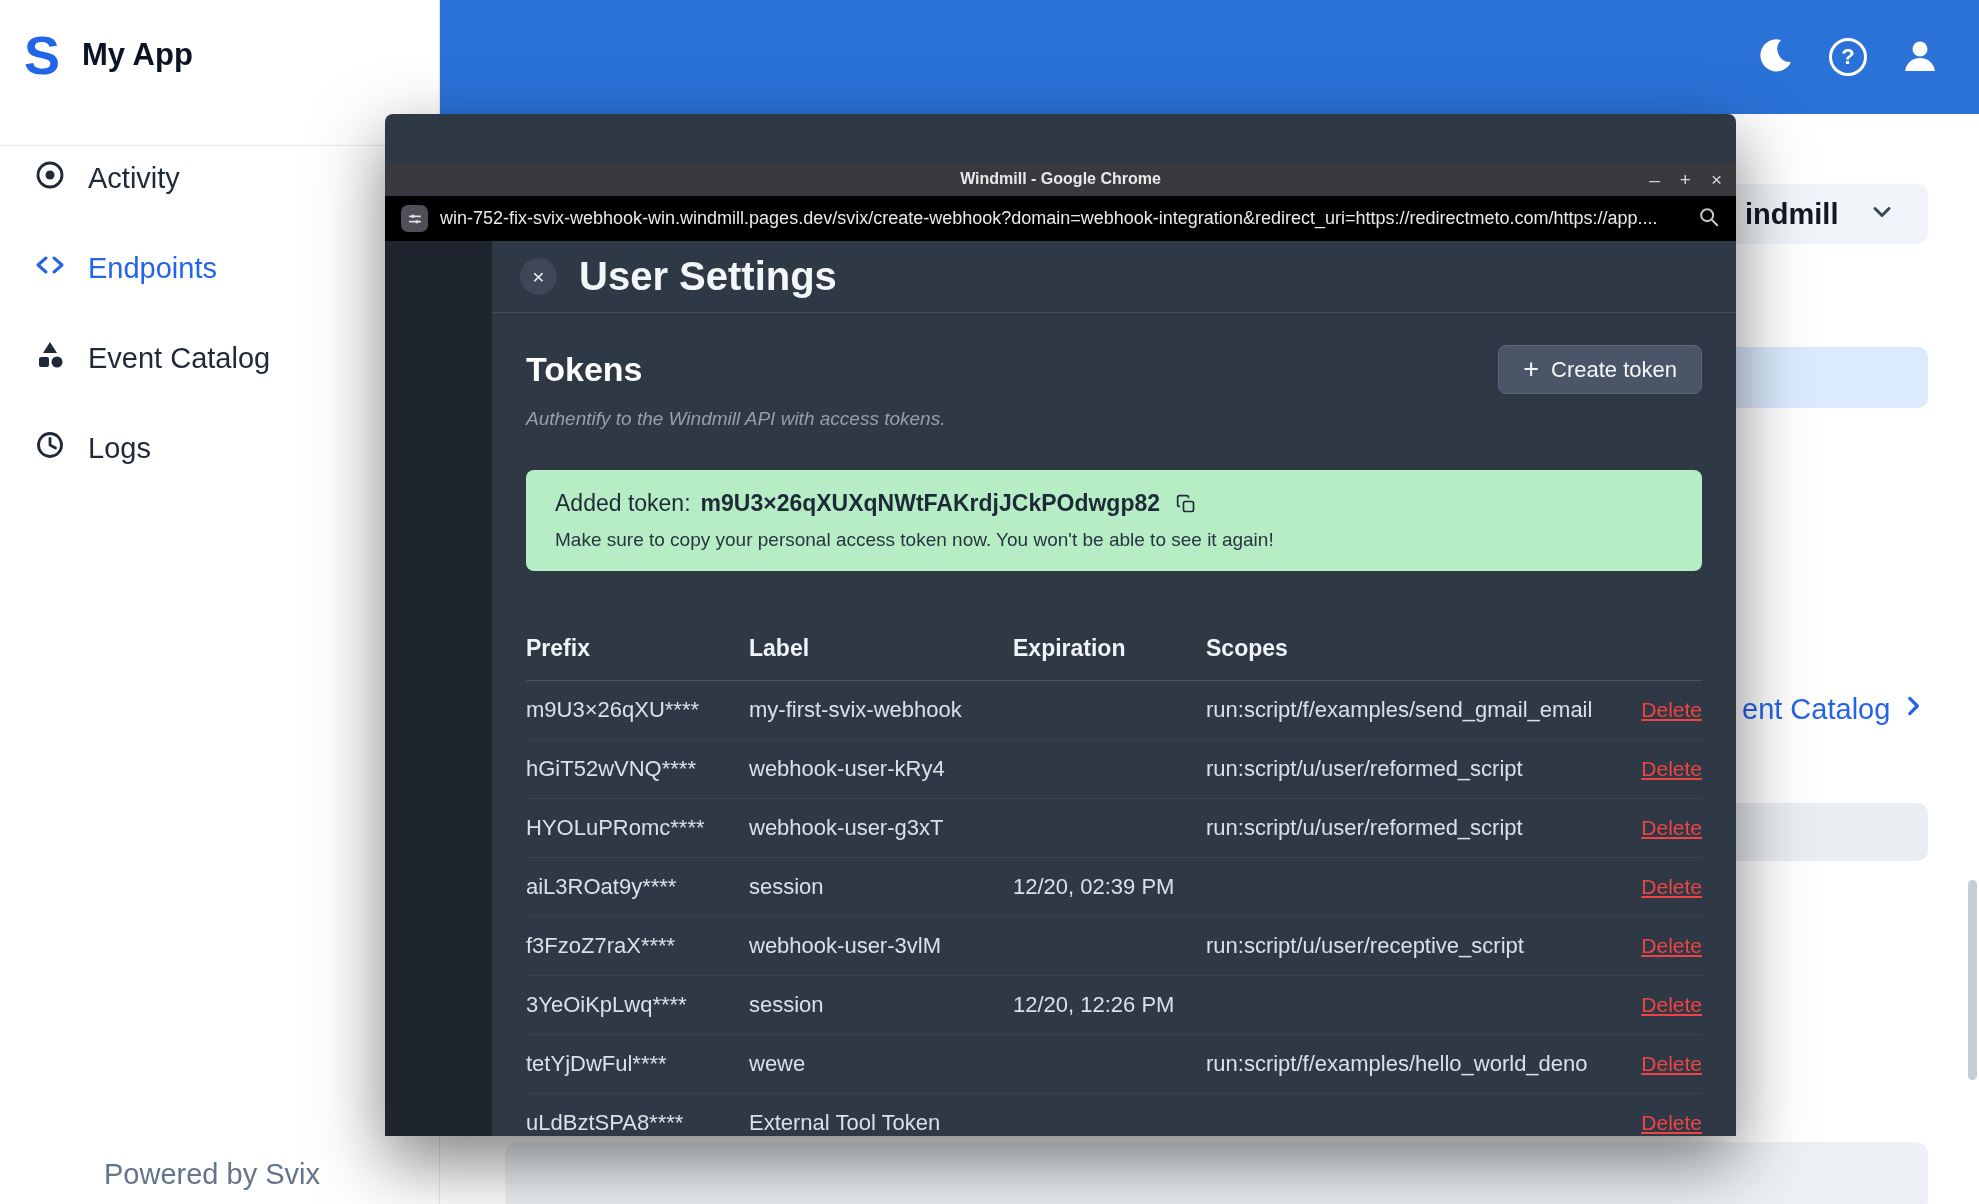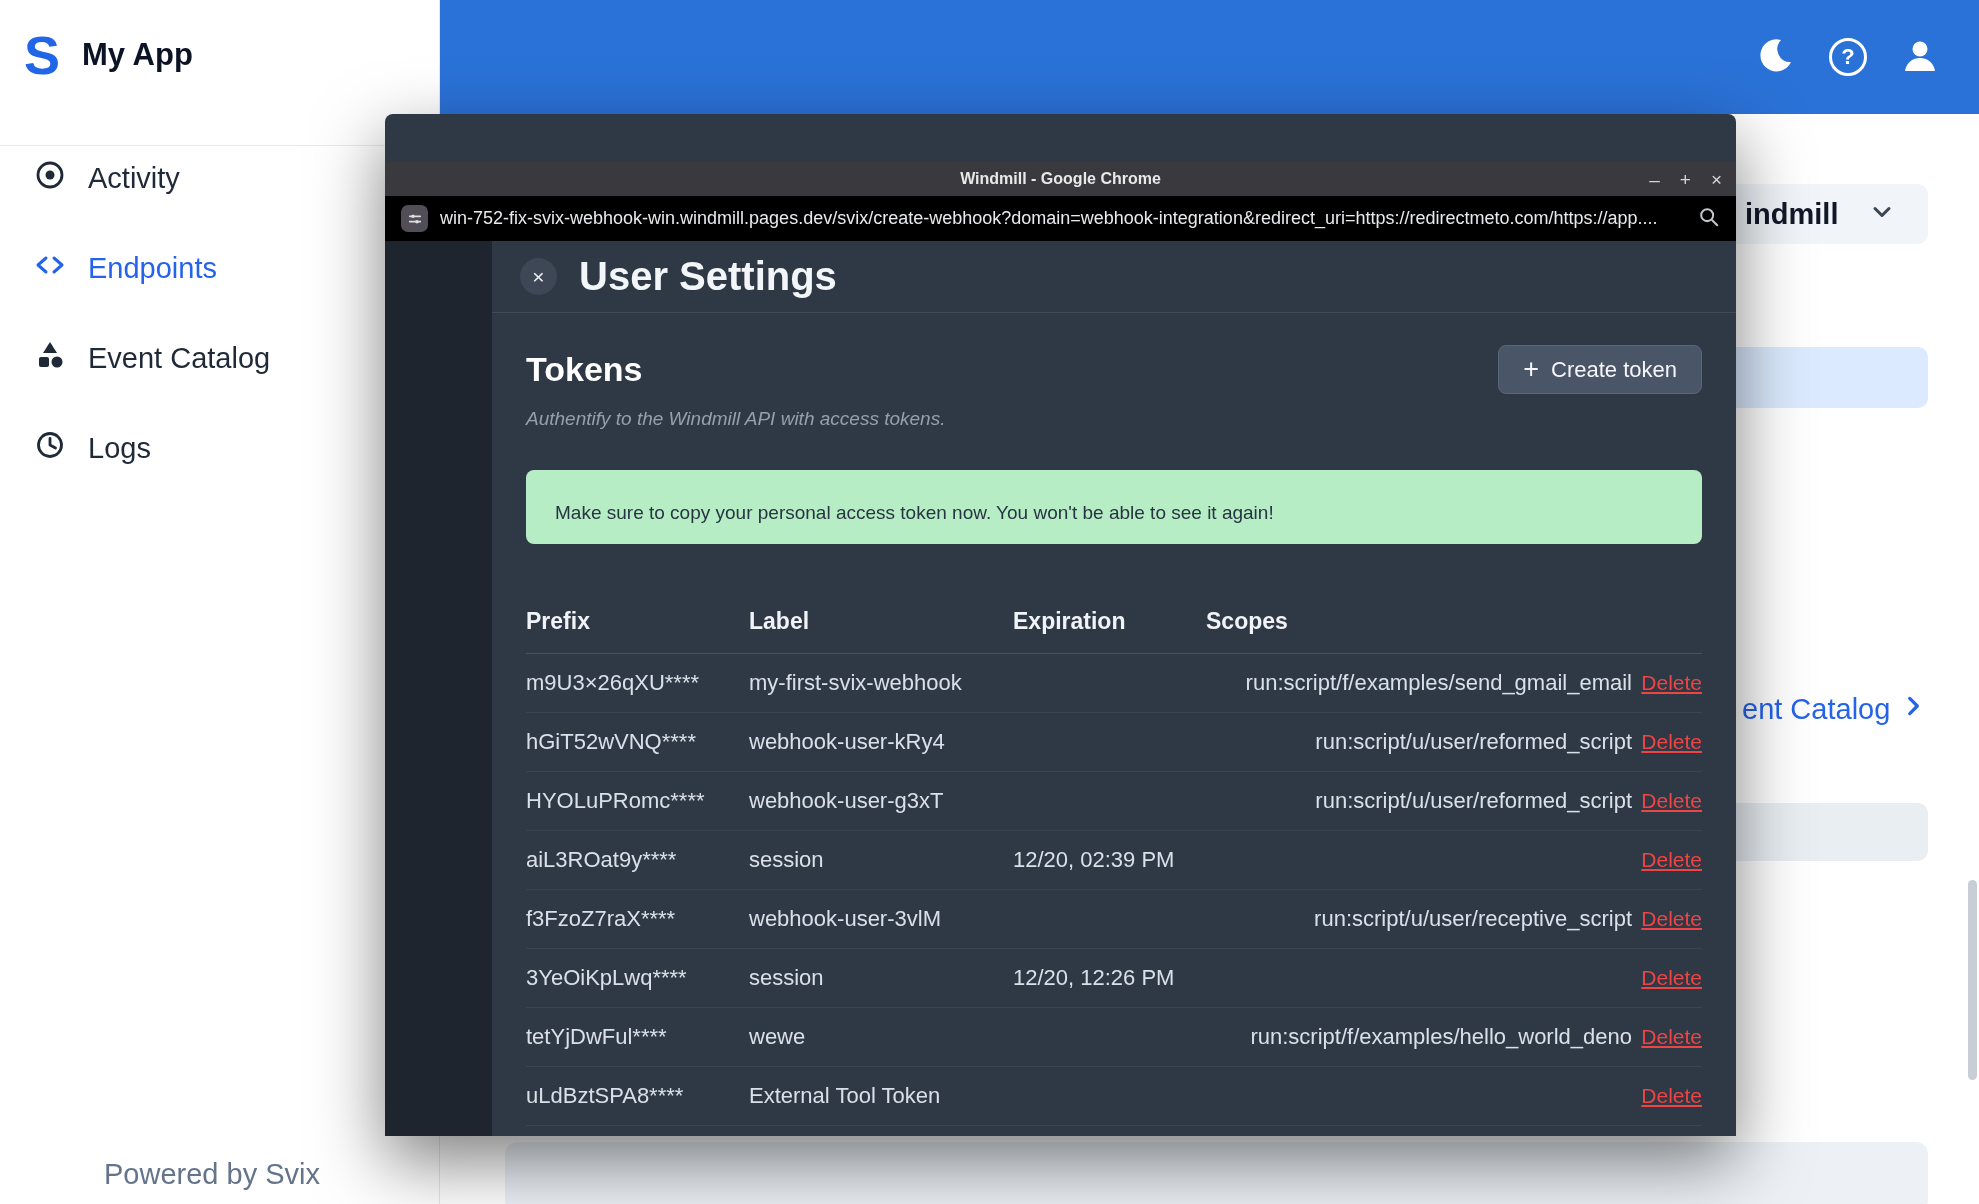--- a/index.html
+++ b/index.html
@@ -68,21 +68,21 @@
   .subtitle { margin-top:14px; font-size:19px; font-style:italic; color:#95a0ac; }
   .alert { margin-top:40px; background:#b7edc5; border-radius:8px; padding:20px 29px; }
   .alert-line1 { font-size:23px; color:#1e2a38; display:flex; align-items:center; gap:10px; }
   .alert-token { font-weight:700; }
   .copy-btn { margin-left:6px; display:flex; align-items:center; cursor:pointer; }
   .alert-note { margin-top:12px; font-size:19px; color:#273442; }
 
   .thead, .trow { display:grid; grid-template-columns:223px 264px 193px 1fr 70px; align-items:center; }
   .thead { padding:64px 0 18px; border-bottom:1px solid #49535f; font-size:23px; font-weight:700; color:#f0f3f7; }
   .trow { height:59px; border-bottom:1px solid #3a4450; font-size:22px; color:#d9e0e8; }
-  .tcell-scopes { white-space:nowrap; overflow:hidden;text-align:right; }
+  .tcell-scopes { white-space:nowrap; overflow:hidden; }
   .tcell-del { text-align:right; }
   .del { color:#ef4444; text-decoration:underline; font-size:21px; font-weight:500; cursor:pointer; }
 </style>
 </head>
 <body>
 
 <div class="stage">
 
   <div class="topbar">
     <span>
@@ -215,20 +215,30 @@
             <span class="tokens-heading">Tokens</span>
             <button class="create-btn">
               <span class="plus-glyph">+</span>
               <span>Create token</span>
             </button>
           </div>
 
           <div class="subtitle">Authentify to the Windmill API with access tokens.</div>
 
           <div class="alert">
+            <div class="alert-line1">
+              <span>Added token:</span>
+              <span class="alert-token">m9U3×26qXUXqNWtFAKrdjJCkPOdwgp82</span>
+              <span class="copy-btn">
+                <svg width="20" height="22" viewBox="0 0 24 24" fill="none" stroke="#1f2a37" stroke-width="2" stroke-linejoin="round">
+                    <rect x="9" y="9" width="12" height="12" rx="2"></rect>
+                    <path d="M5 15H4a2 2 0 0 1-2-2V4a2 2 0 0 1 2-2h9a2 2 0 0 1 2 2v1"></path>
+                  </svg>
+              </span>
+            </div>
             <div class="alert-note">Make sure to copy your personal access token now. You won't be able to see it again!</div>
           </div>
 
           <div class="thead">
             <span>Prefix</span>
             <span>Label</span>
             <span>Expiration</span>
             <span>Scopes</span>
             <span></span>
           </div>

